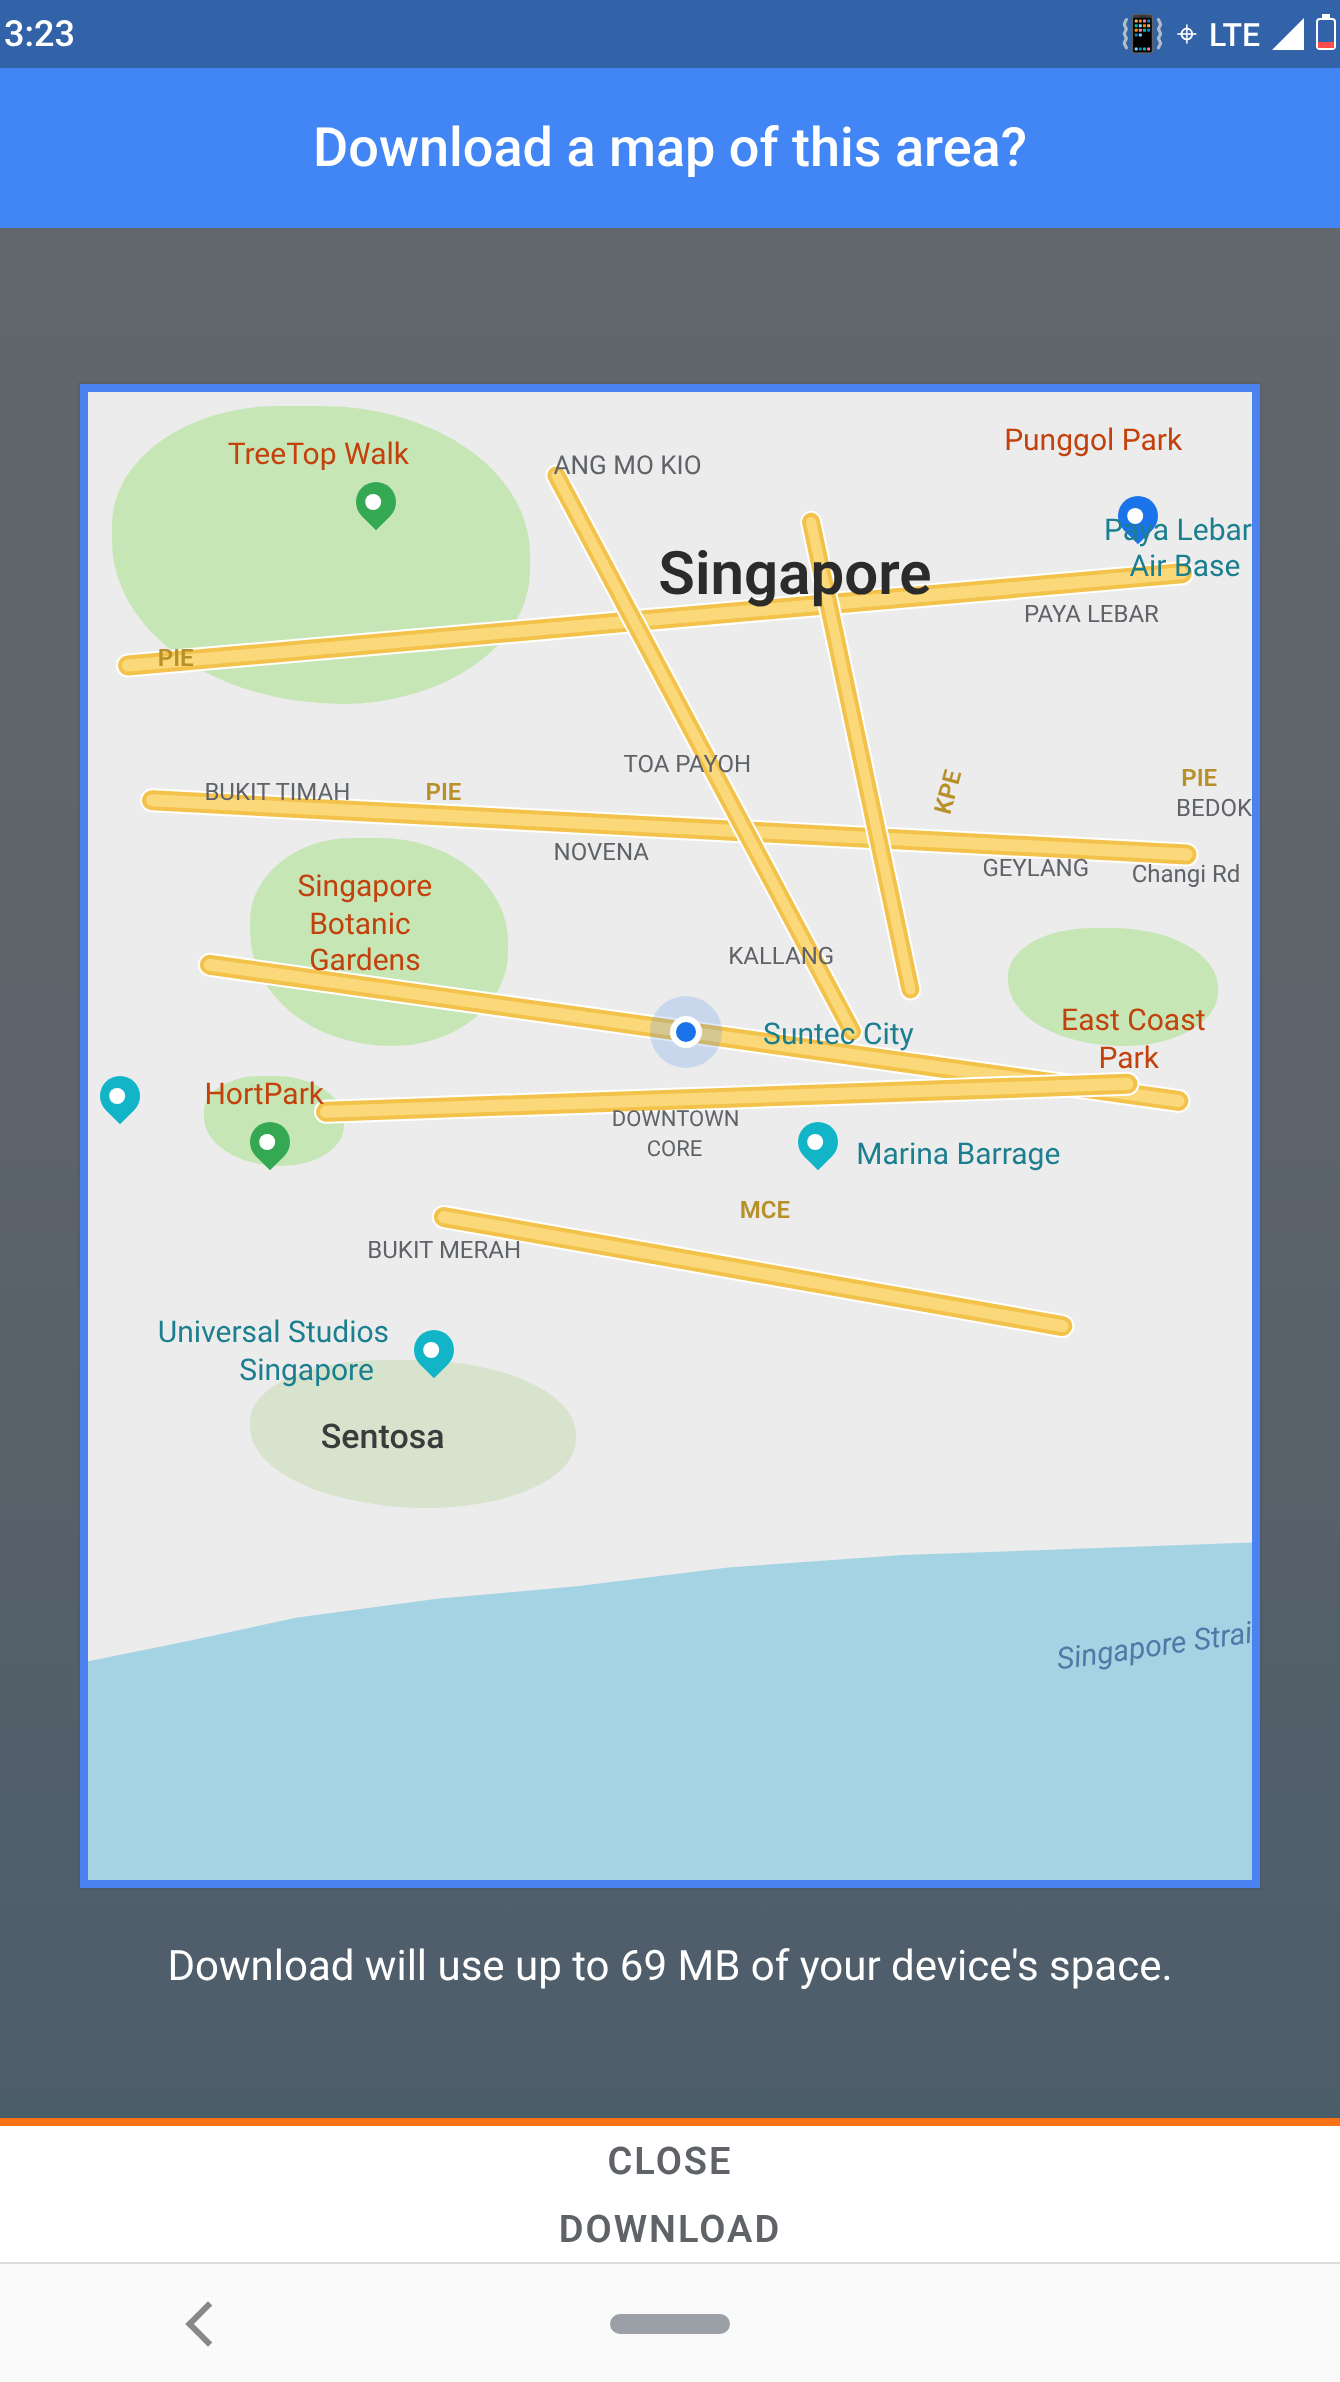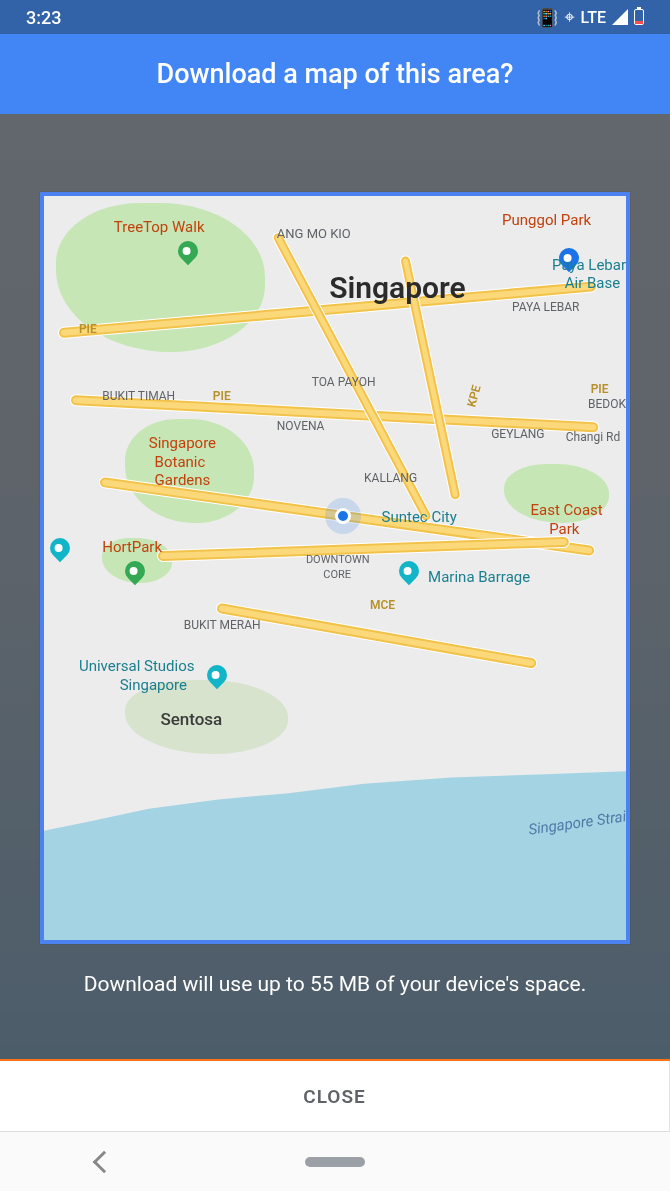--- a/index.html
+++ b/index.html
@@ -3,21 +3,21 @@
   <meta charset="utf-8">
   <style>
     * { margin: 0; padding: 0; box-sizing: border-box; }
     html, body { width: 670px; height: 1191px; overflow: hidden; font-family: Roboto, Arial, sans-serif; }
     body { background: #e8e8e8; position: relative; }
 
     
     .status-bar {
       height: 34px; background: #3262a8; color: #fff;
       display: flex; justify-content: space-between; align-items: center;
-      padding: 0 26px; font-size: 18px; font-weight: 500;
+      padding: 0 2px; font-size: 18px; font-weight: 500;
     }
     .status-right { display: flex; align-items: center; gap: 6px; }
     .status-right span, .status-right svg { display: inline-block; }
     .tri { width: 0; height: 0; border-left: 16px solid transparent; border-bottom: 16px solid #fff; }
     .batt { width: 10px; height: 16px; border: 1.5px solid #fff; border-radius: 2px; position: relative; }
     .batt::before { content: ''; position: absolute; top: -3px; left: 2px; width: 4px; height: 2px; background: #fff; }
     .batt::after { content: ''; position: absolute; bottom: 0; left: 0; right: 0; height: 20%; background: #ff4d4d; }
 
     
     .header {
@@ -65,21 +65,21 @@
     .pin::after{content:''; position:absolute; left:5px; top:5px; width:8px; height:8px; background:#fff; border-radius:50%; transform:rotate(45deg);}
     .dot-loc{ position:absolute; width:16px;height:16px;border-radius:50%;background:#1a73e8;border:3px solid #fff;box-shadow:0 0 0 10px rgba(66,133,244,.2);}    
 
     
     .info {
       position:absolute; left:0; right:0; top: 972px; text-align:center;
       color:#fff; font-size:21px;
     }
 
     
-    .btn-row { position:absolute; left:0; right:0; bottom:60px; height:72px; background:#fff; display:flex; border-top:2px solid #f97316; }
+    .btn-row { position:absolute; left:0; right:0; bottom:60px; height:72px; background:#fff; display:flex; border-top:4px solid #f97316;flex-direction:column; }
     .btn { flex:1; display:flex; align-items:center; justify-content:center;
       font-size:19px; letter-spacing:1px; font-weight:600; color:#5f6368; cursor:pointer; }
     .btn-divider { width:1px; background:#e3e3e3; }
 
     
     .navbar { position:absolute; left:0; right:0; bottom:0; height:60px; background:#fafafa;
       display:flex; justify-content:space-around; align-items:center; border-top:1px solid #ddd;}
     .nav-pill{ width:60px; height:10px; background:#9aa0a6; border-radius:10px;}
     .nav-back{ width:16px;height:16px;border-left:3px solid #888;border-bottom:3px solid #888;transform:rotate(45deg);}    
 
@@ -165,25 +165,26 @@
   <div class="label" style="left:48%;top:50%;font-size:11px;">CORE</div>
   <div class="label label-poi" style="left:66%;top:50%;">Marina Barrage</div>
   <div class="label label-hwy" style="left:56%;top:54%;text-align:right;">MCE</div>
   <div class="label label-poi" style="left:6%;top:62%;">Universal Studios</div>
   <div class="label label-poi" style="left:13%;top:64.5%;">Singapore</div>
   <div class="label label-dark" style="left:20%;top:69%;font-size:17px;">Sentosa</div>
   <div class="label label-water" style="right:0%;top:83%;transform:rotate(-8deg);">Singapore Strai</div>
 </div>
 
 <div class="info">
-  <span>Download will use up to 55 MB of your device's space.</span>
+  <span>Download will use up to 69 MB of your device's space.</span>
 </div>
 
 <div class="btn-row">
   <div class="btn">CLOSE</div>
   <div class="btn-divider"></div>
+  <div class="btn">DOWNLOAD</div>
 </div>
 
 <div class="navbar">
   <div class="nav-back"></div>
   <div class="nav-pill"></div>
   <div style="width:16px;"></div>
 </div>
 
 </body></html>

